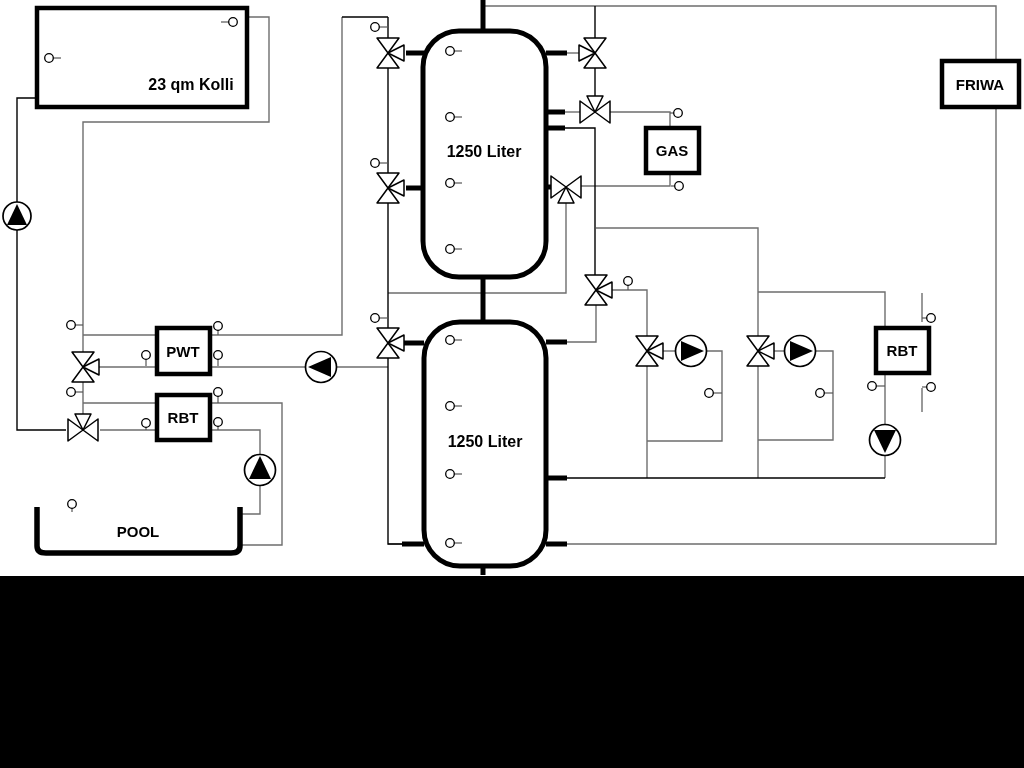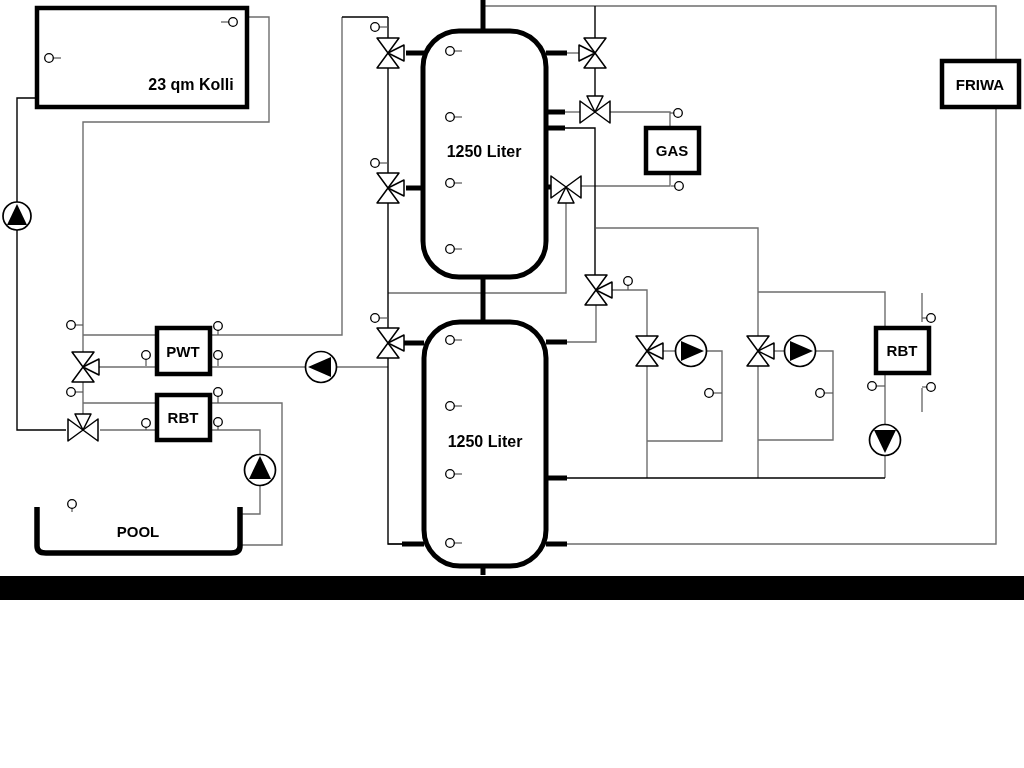--- a/index.html
+++ b/index.html
@@ -1,16 +1,16 @@
 <!DOCTYPE html>
 <html style="--background: #ffffff; --bottom_band: #000000; --pipe: #6e6e6e; --pipe_dark: #000000; --symbol_stroke: #000000; --symbol_fill: #ffffff; --label: #000000;"><head>
 <meta charset="utf-8">
 <style>
   html,body{margin:0;padding:0;background:#fff;}
-  #stage{position:relative;width:1024px;height:600px;background:var(--background,#fff);overflow:hidden;
+  #stage{position:relative;width:1024px;height:768px;background:var(--background,#fff);overflow:hidden;
          font-family:"Liberation Sans",sans-serif;text-decoration:underline;}
   svg{display:block}
   .pipe{stroke:var(--pipe,#6e6e6e);stroke-width:1.4;fill:none;}
   .pipe-dark{stroke:var(--pipe_dark,#000);stroke-width:1.4;fill:none;}
   .thick{stroke:#000;stroke-width:5;fill:none;}
   .box{fill:var(--symbol_fill,#fff);stroke:var(--symbol_stroke,#000);stroke-width:4.5;}
   .tank{fill:var(--symbol_fill,#fff);stroke:var(--symbol_stroke,#000);stroke-width:5;}
   .pool-wall{fill:none;stroke:#000;stroke-width:5.5;}
   .sym{fill:var(--symbol_fill,#fff);stroke:var(--symbol_stroke,#000);stroke-width:1.5;stroke-linejoin:round;}
   .pumpc{fill:var(--symbol_fill,#fff);stroke:var(--symbol_stroke,#000);stroke-width:1.7;}

